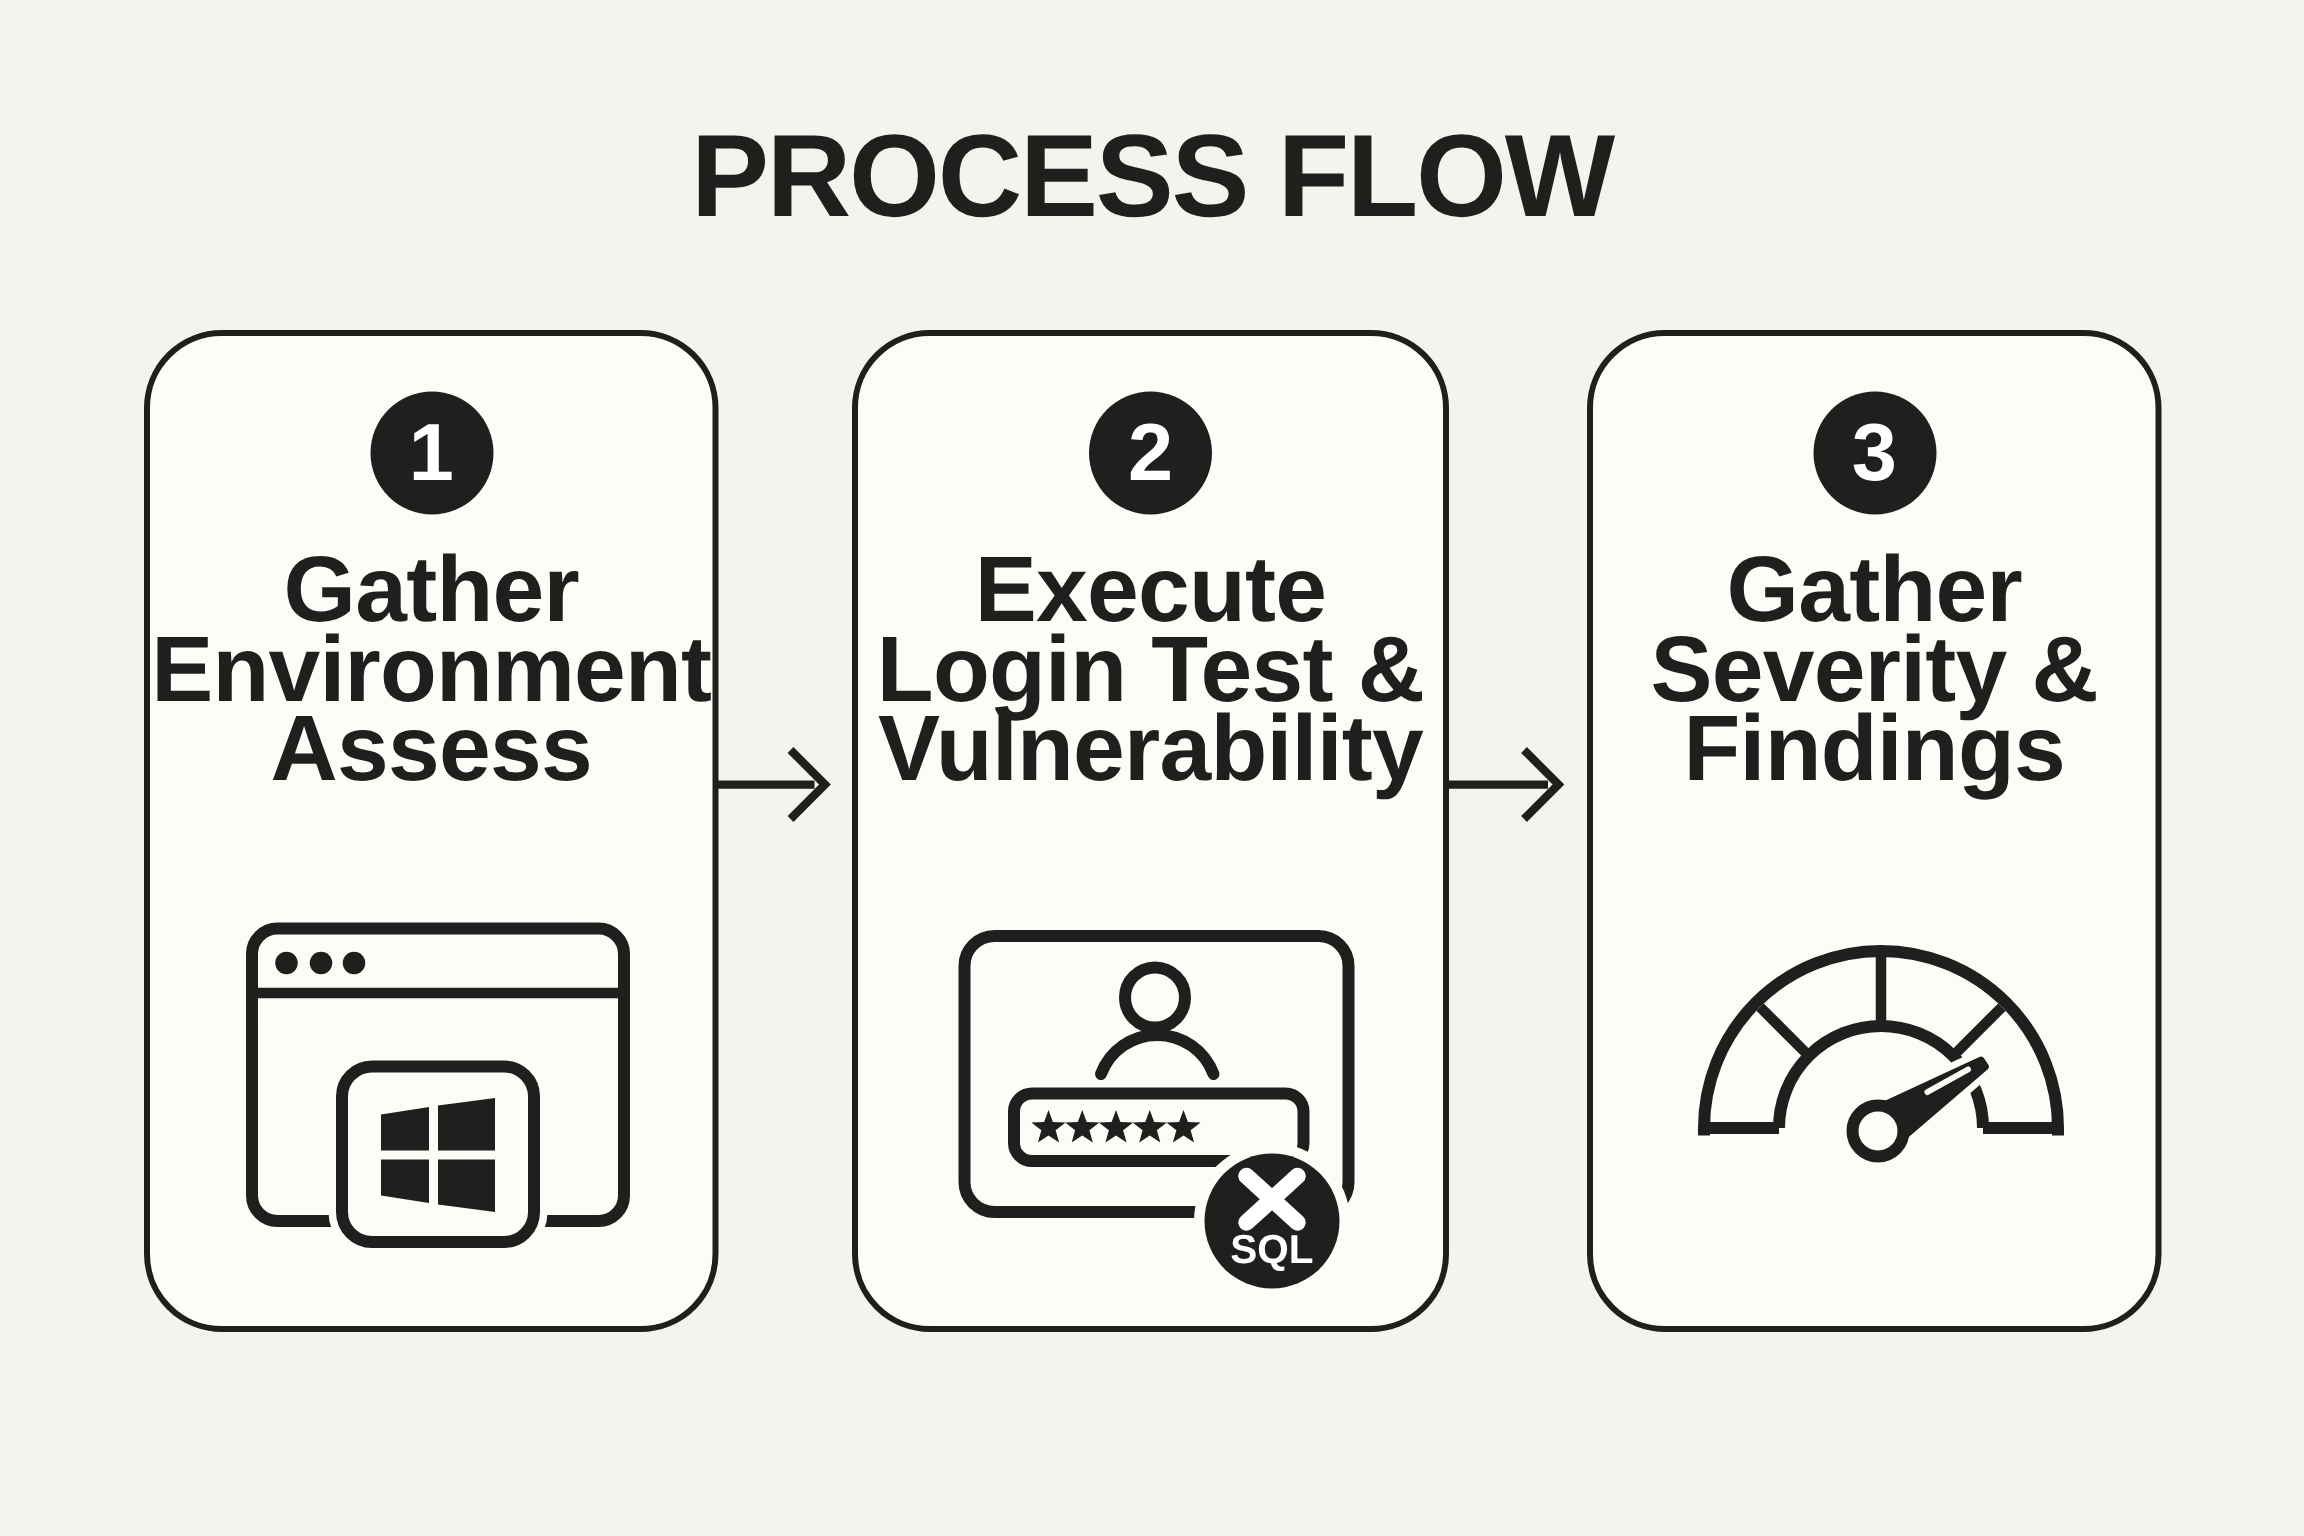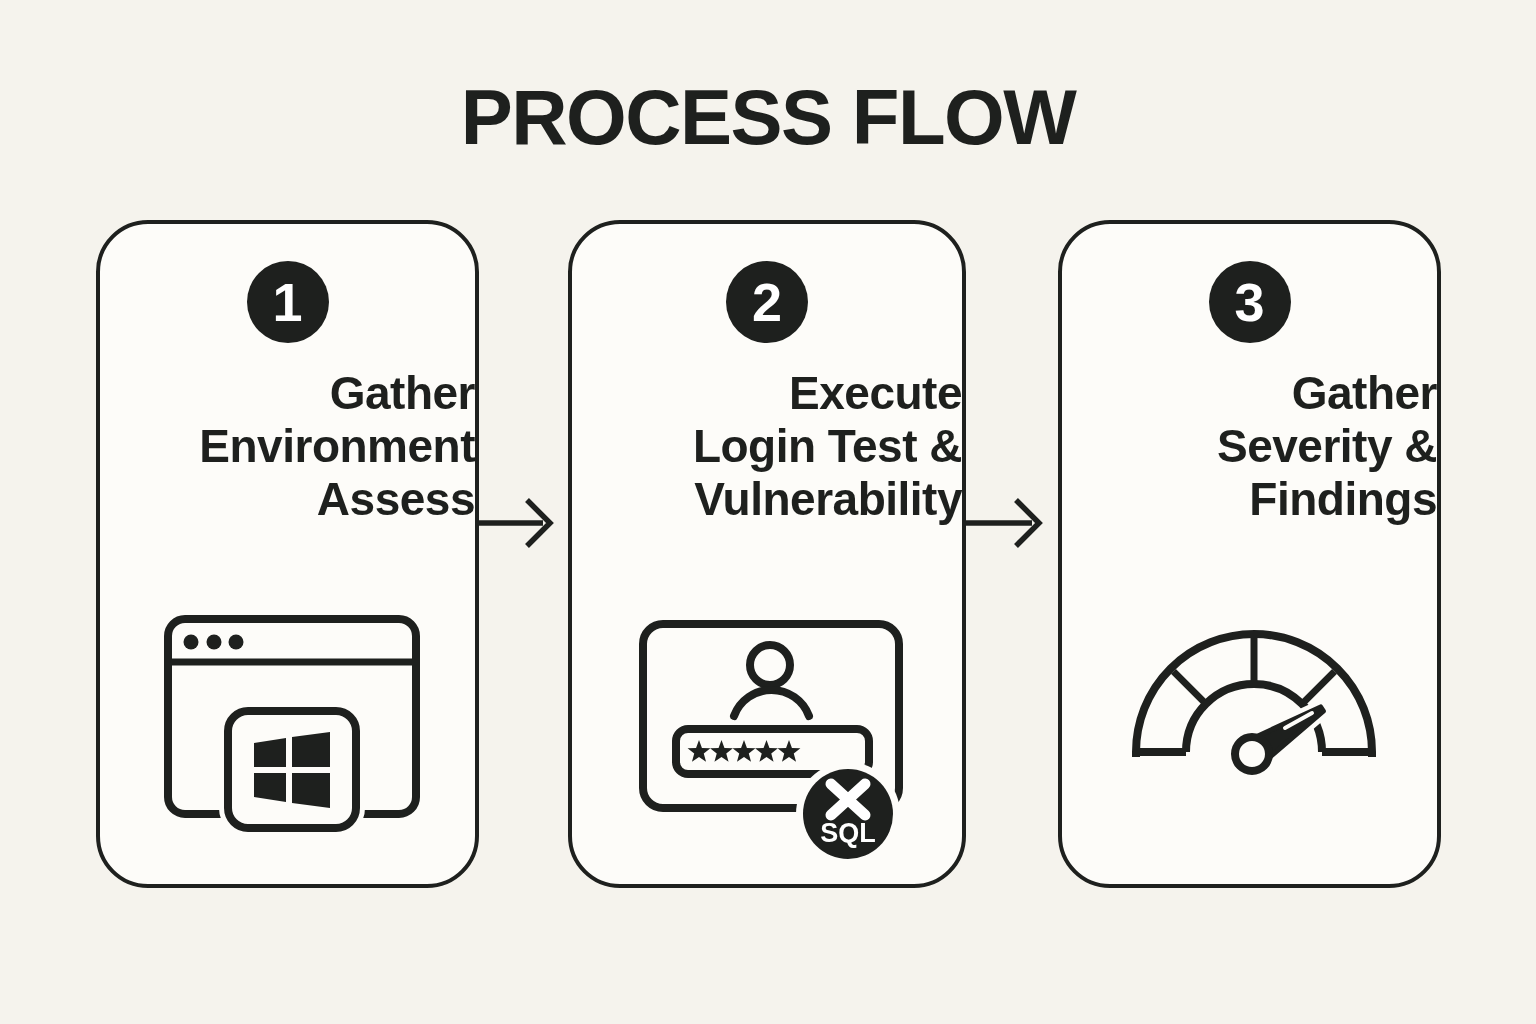--- a/index.html
+++ b/index.html
@@ -48,22 +48,22 @@
   }
   .num-badge span{
     color:var(--white);
     font-size:54px;
     font-weight:bold;
     line-height:1;
   }
   .step-label{
     position:absolute;
     top:143px;left:0;width:100%;
-    text-align:right;
-    font-size:46px;
+    text-align:center;
+    font-size:62px;
     font-weight:700;
     line-height:53px;
     letter-spacing:-0.5px;
     color:var(--ink);
   }
   .step-label span{display:block;}
   .icon{position:absolute;}
   .arrow{position:absolute;}
 </style>
 </head>

